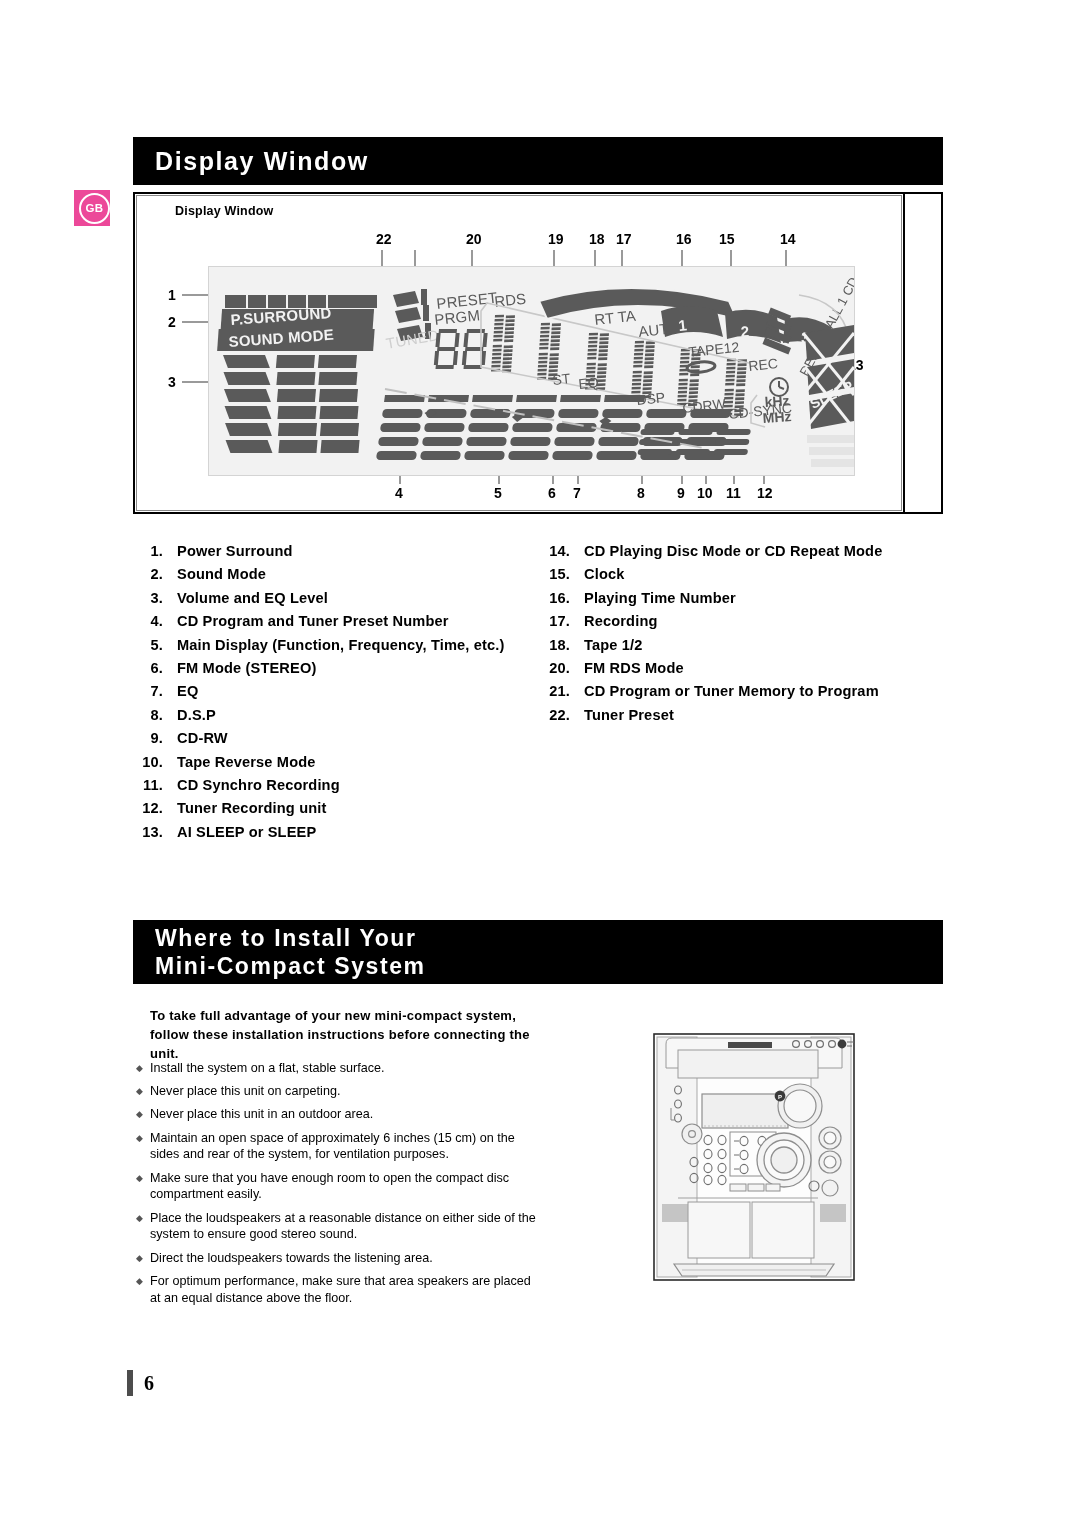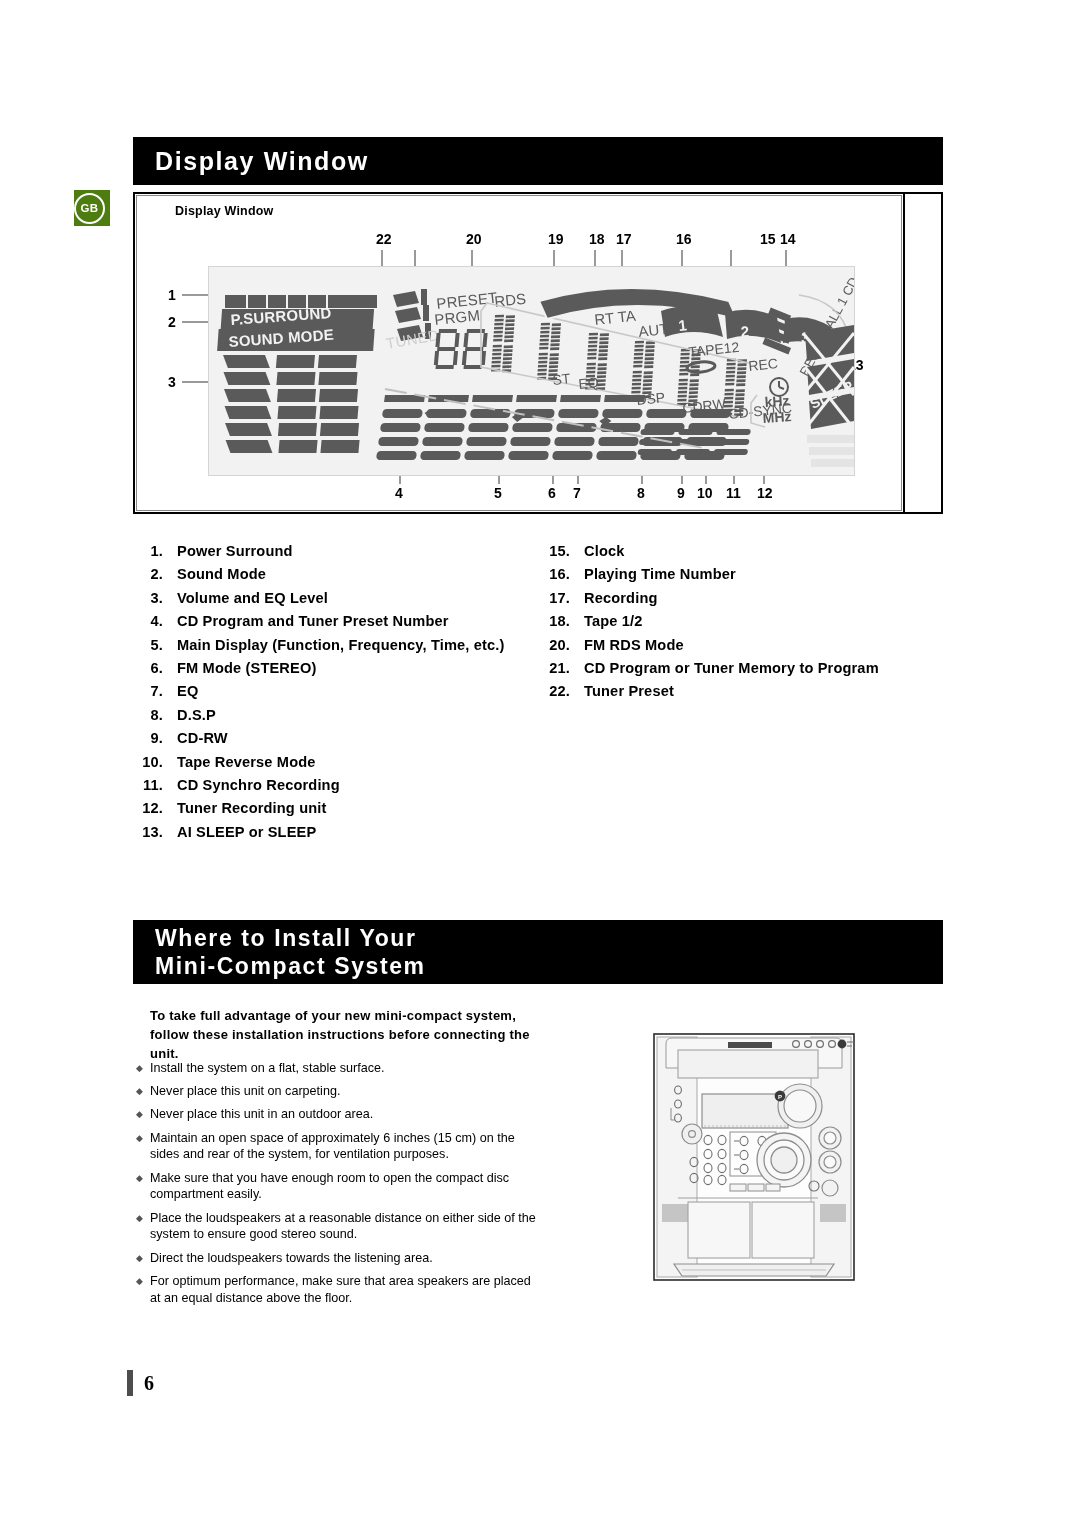--- a/index.html
+++ b/index.html
@@ -52,24 +52,24 @@
     font-size: 23px;
   }
 
   
   .gb-badge {
     position: absolute;
     left: 74px;
     top: 190px;
     width: 36px;
     height: 36px;
-    background: #4d7c0f;
+    background: #ec4899;
     display: flex;
     align-items: center;
-    justify-content: flex-start;
+    justify-content: flex-end;
   }
   .gb-badge .ring {
     width: 27px;
     height: 27px;
     border: 2px solid #fff;
     border-radius: 50%;
     display: flex;
     align-items: center;
     justify-content: center;
     color: #fff;
@@ -261,21 +261,21 @@
 
   <div class="cn" style="left:589px;top:232px;">18</div>
   <div class="cl" style="left:594px;top:250px;width:2px;height:86px;"></div>
 
   <div class="cn" style="left:616px;top:232px;">17</div>
   <div class="cl" style="left:621px;top:250px;width:2px;height:98px;"></div>
 
   <div class="cn" style="left:676px;top:232px;">16</div>
   <div class="cl" style="left:681px;top:250px;width:2px;height:48px;"></div>
 
-  <div class="cn" style="left:760px;top:232px;">15</div>
+  <div class="cn" style="left:719px;top:232px;">15</div>
   <div class="cl" style="left:730px;top:250px;width:2px;height:110px;"></div>
 
   <div class="cn" style="left:780px;top:232px;">14</div>
   <div class="cl" style="left:785px;top:250px;width:2px;height:72px;"></div>
 
   <div class="cn" style="left:168px;top:288px;">1</div>
   <div class="cl" style="left:182px;top:294px;width:50px;height:2px;"></div>
 
   <div class="cn" style="left:168px;top:315px;">2</div>
   <div class="cl" style="left:182px;top:321px;width:50px;height:2px;"></div>
@@ -629,20 +629,24 @@
         <span class="lbl">Tuner Recording unit</span>
       </div>
     <div class="row">
         <span class="num">13.</span>
         <span class="lbl">AI SLEEP or SLEEP</span>
       </div>
   </div>
 
   <div class="feature-list" id="list-right">
     <div class="row">
+        <span class="num">14.</span>
+        <span class="lbl">CD Playing Disc Mode or CD Repeat Mode</span>
+      </div>
+    <div class="row">
         <span class="num">15.</span>
         <span class="lbl">Clock</span>
       </div>
     <div class="row">
         <span class="num">16.</span>
         <span class="lbl">Playing Time Number</span>
       </div>
     <div class="row">
         <span class="num">17.</span>
         <span class="lbl">Recording</span>

